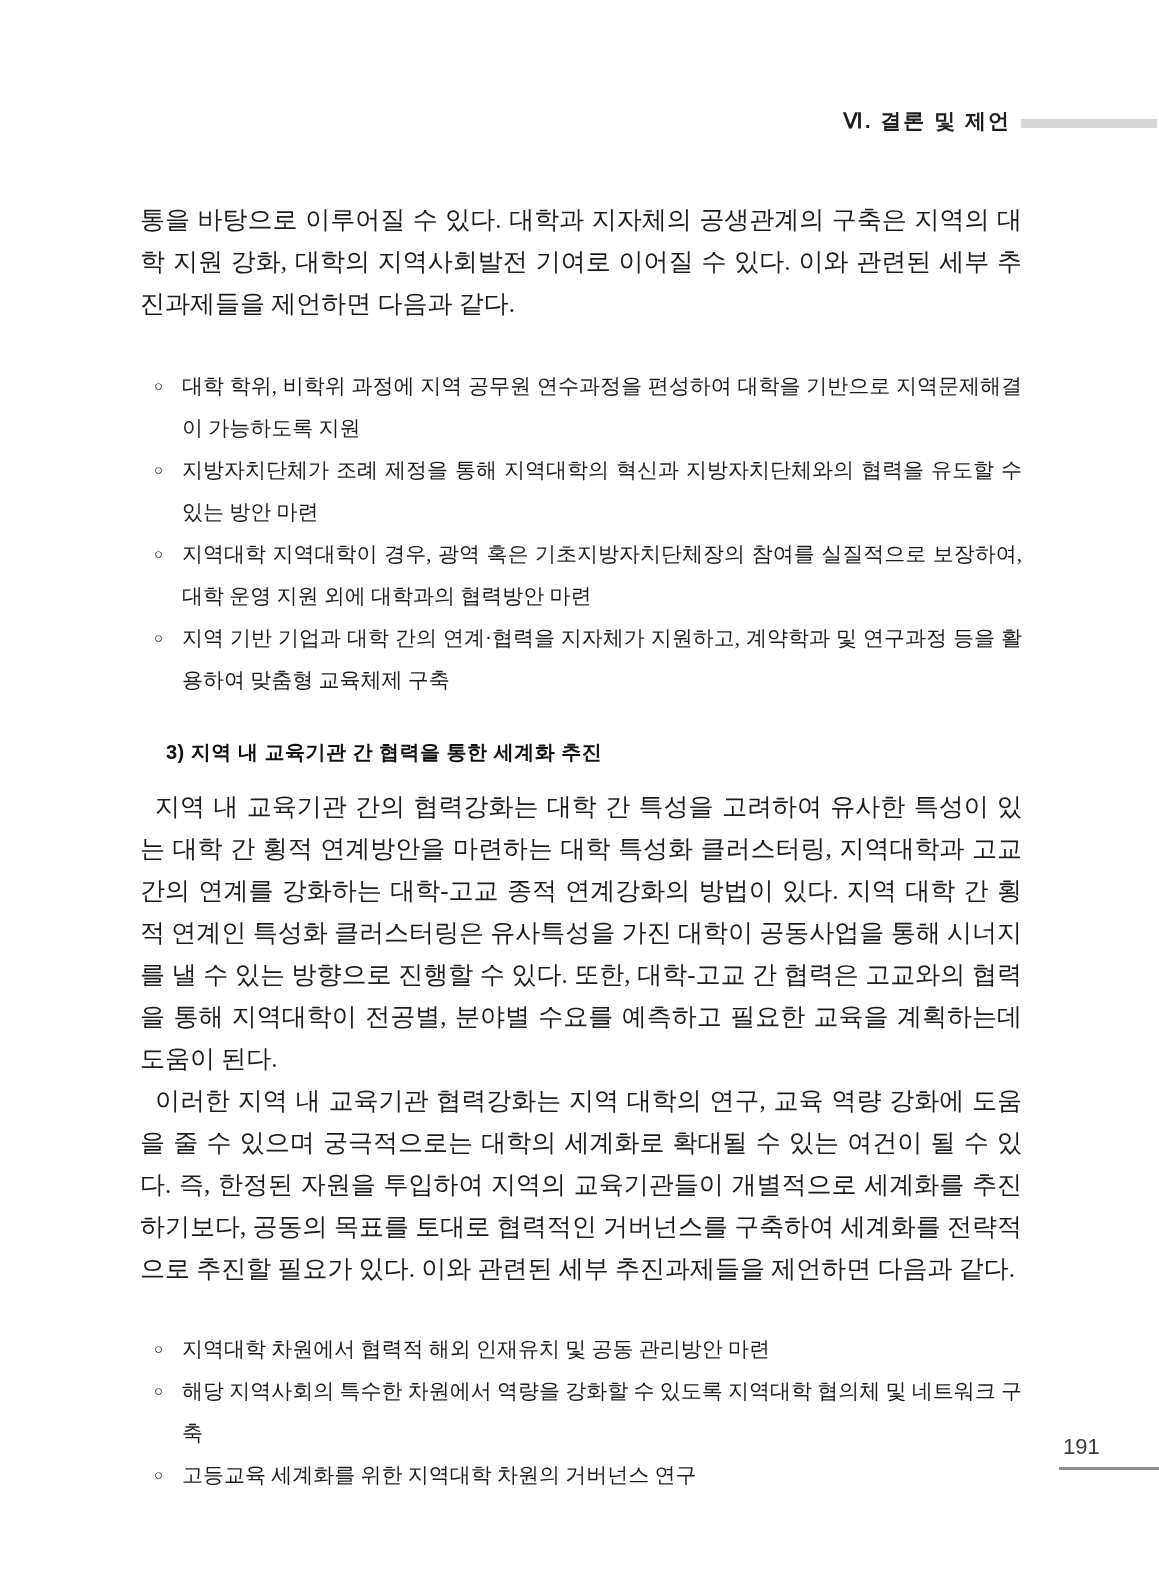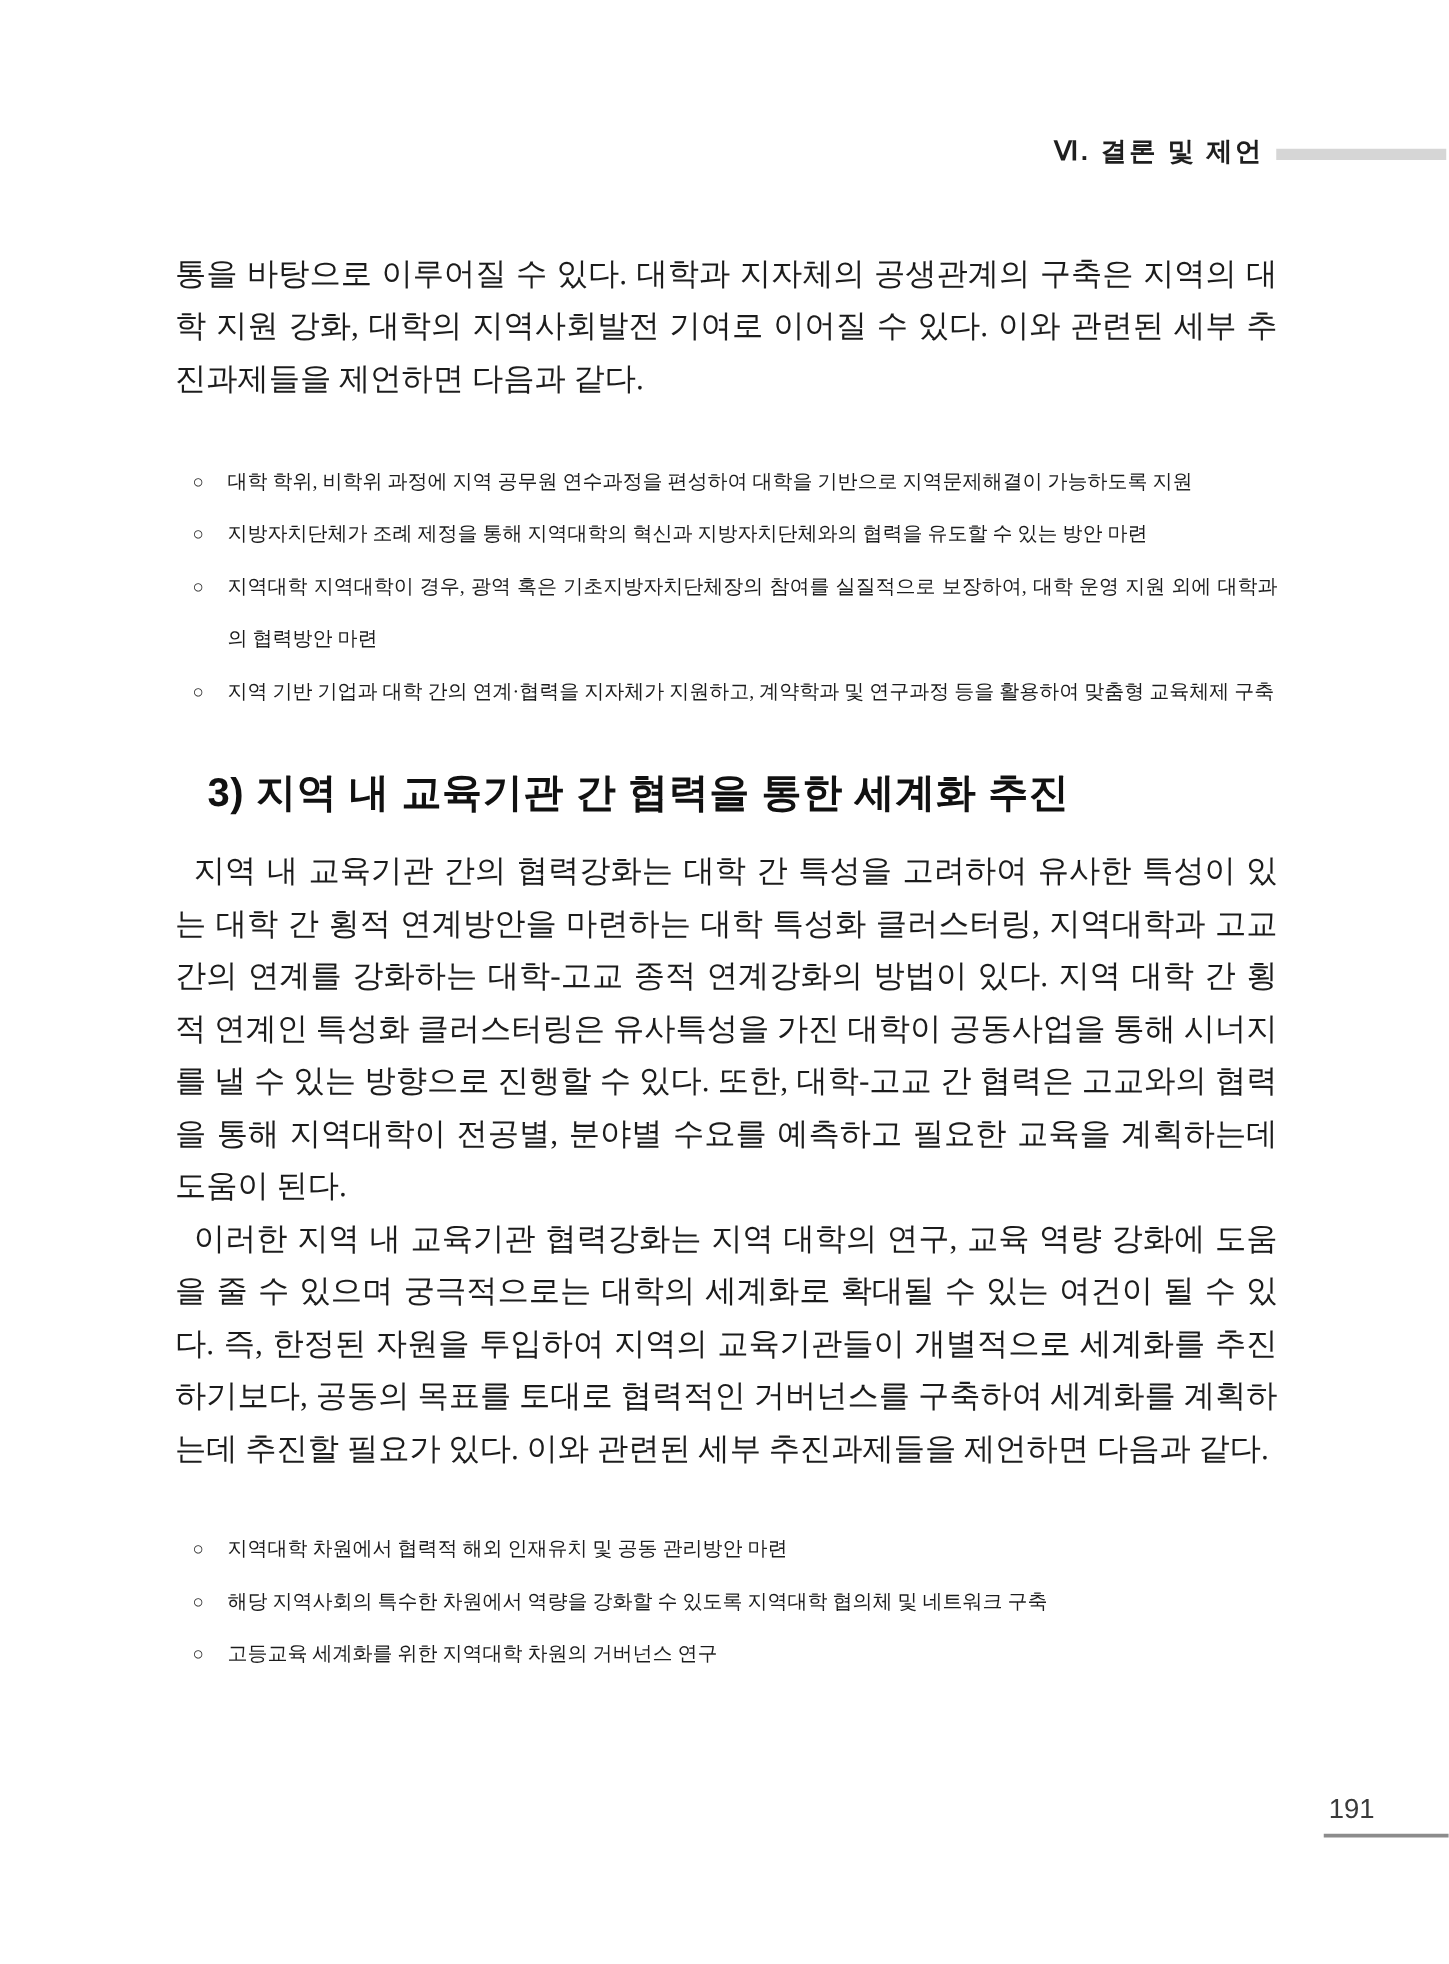--- a/index.html
+++ b/index.html
@@ -67,29 +67,29 @@
     margin-left: 14px;
   }
   .bullet-item .marker {
     flex: 0 0 28px;
     font-size: 15px;
     line-height: 42px;
     color: #2a2a2a;
   }
   .bullet-item .item-text {
     flex: 1 1 auto;
-    font-size: 16px;
+    font-size: 21px;
     line-height: 42px;
     text-align: justify;
     word-break: break-all;
   }
 
   .sub-heading {
     font-family: "Liberation Sans", sans-serif;
-    font-size: 32px;
+    font-size: 20px;
     font-weight: bold;
     color: #111111;
     margin-top: 38px;
     margin-bottom: 20px;
     margin-left: 26px;
     letter-spacing: 0.5px;
   }
 
   
   .page-footer {
@@ -145,21 +145,21 @@
 
         <li class="bullet-item">
           <span class="marker">○</span>
           <span class="item-text">지역 기반 기업과 대학 간의 연계·협력을 지자체가 지원하고, 계약학과 및 연구과정 등을 활용하여 맞춤형 교육체제 구축</span>
         </li>
       </ul>
 
     <h3 class="sub-heading">3) 지역 내 교육기관 간 협력을 통한 세계화 추진</h3>
 
     <p class="para indented">지역 내 교육기관 간의 협력강화는 대학 간 특성을 고려하여 유사한 특성이 있는 대학 간 횡적 연계방안을 마련하는 대학 특성화 클러스터링, 지역대학과 고교간의 연계를 강화하는 대학-고교 종적 연계강화의 방법이 있다. 지역 대학 간 횡적 연계인 특성화 클러스터링은 유사특성을 가진 대학이 공동사업을 통해 시너지를 낼 수 있는 방향으로 진행할 수 있다. 또한, 대학-고교 간 협력은 고교와의 협력을 통해 지역대학이 전공별, 분야별 수요를 예측하고 필요한 교육을 계획하는데 도움이 된다.</p>
-    <p class="para indented">이러한 지역 내 교육기관 협력강화는 지역 대학의 연구, 교육 역량 강화에 도움을 줄 수 있으며 궁극적으로는 대학의 세계화로 확대될 수 있는 여건이 될 수 있다. 즉, 한정된 자원을 투입하여 지역의 교육기관들이 개별적으로 세계화를 추진하기보다, 공동의 목표를 토대로 협력적인 거버넌스를 구축하여 세계화를 계획하는데 추진할 필요가 있다. 이와 관련된 세부 추진과제들을 제언하면 다음과 같다.</p>
+    <p class="para indented">이러한 지역 내 교육기관 협력강화는 지역 대학의 연구, 교육 역량 강화에 도움을 줄 수 있으며 궁극적으로는 대학의 세계화로 확대될 수 있는 여건이 될 수 있다. 즉, 한정된 자원을 투입하여 지역의 교육기관들이 개별적으로 세계화를 추진하기보다, 공동의 목표를 토대로 협력적인 거버넌스를 구축하여 세계화를 전략적으로 추진할 필요가 있다. 이와 관련된 세부 추진과제들을 제언하면 다음과 같다.</p>
 
     <ul class="bullet-list tail">
 
         <li class="bullet-item">
           <span class="marker">○</span>
           <span class="item-text">지역대학 차원에서 협력적 해외 인재유치 및 공동 관리방안 마련</span>
         </li>
 
         <li class="bullet-item">
           <span class="marker">○</span>

